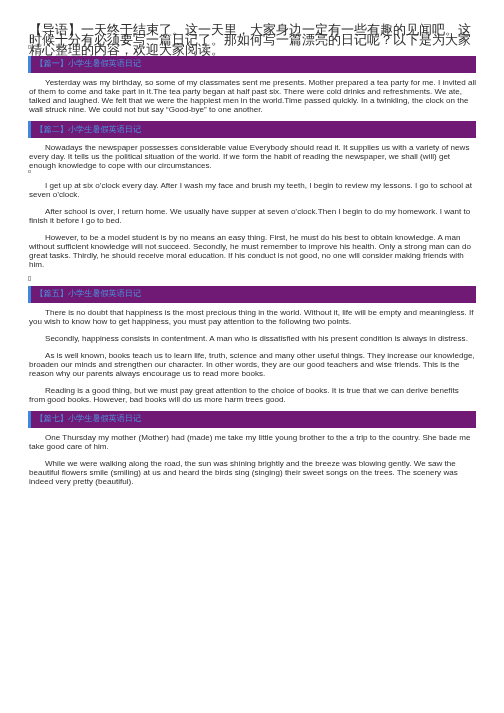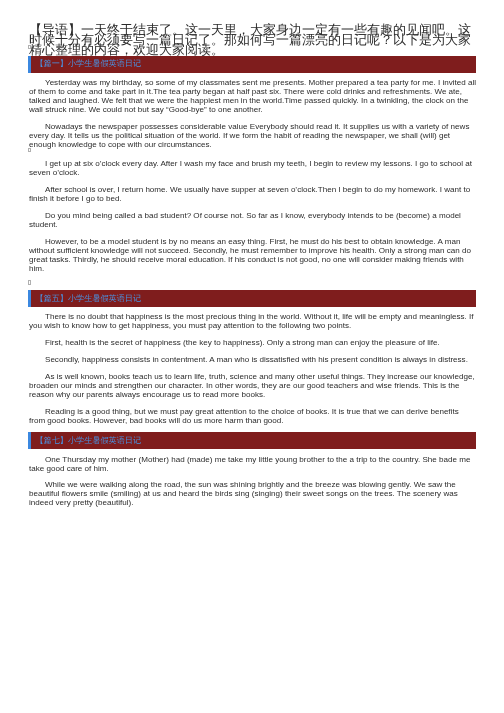--- a/index.html
+++ b/index.html
@@ -11,21 +11,21 @@
   .page { position:relative; width:504px; }
   .intro {
     margin:0; padding:0;
     position:absolute; left:29px; top:25px; width:444px;
     font-size:13px; line-height:9.8px; color:#2b2b2b;
   }
   #sections { position:absolute; left:0; top:48.6px; width:504px; }
   .section { margin:0; }
   .sec-head {
     position:relative; height:17px; margin:7.2px 28px 0 28px;
-    background:#7f1d1d; box-sizing:border-box;
+    background:#701a75; box-sizing:border-box;
     padding-left:3px;
   }
   .sec-head-bar {
     position:absolute; left:0; top:0; width:3.3px; height:17px;
     background:#3b88e0;
   }
   .sec-head-text {
     position:absolute; left:7.4px; top:2.55px;
     font-size:8.15px; line-height:11px; color:#4a93e2; white-space:nowrap;
   }
@@ -58,48 +58,50 @@
     </div>
   <div id="sections">
   <div class="section sec-0">
     <div class="sec-head">
       <span class="sec-head-bar"></span>
       <span class="sec-head-text">【篇一】小学生暑假英语日记</span>
     </div>
     <p class="para">Yesterday was my birthday, so some of my classmates sent me presents. Mother prepared a tea party for me. I invited all of them to come and take part in it.The tea party began at half past six. There were cold drinks and refreshments. We ate, talked and laughed. We felt that we were the happiest men in the world.Time passed quickly. In a twinkling, the clock on the wall struck nine. We could not but say “Good-bye” to one another.</p>
   </div>
   <div class="section sec-1">
+    <div class="sec-head">
+      <span class="sec-head-bar"></span>
+      <span class="sec-head-text">【篇二】小学生暑假英语日记</span>
+    </div>
     <p class="para">Nowadays the newspaper possesses considerable value Everybody should read it. It supplies us with a variety of news every day. It tells us the political situation of the world. If we form the habit of reading the newspaper, we shall (will) get enough knowledge to cope with our circumstances.</p>
     <div class="tofu">
           <i></i>
         </div>
   </div>
   <div class="section sec-2">
     <p class="para">I get up at six o’clock every day. After I wash my face and brush my teeth, I begin to review my lessons. I go to school at seven o’clock.</p>
     <p class="para">After school is over, I return home. We usually have supper at seven o’clock.Then I begin to do my homework. I want to finish it before I go to bed.</p>
   </div>
   <div class="section sec-3">
-    <p class="para">Do you mind being called a bad student? Of course not. So far as I know, everybody intends to be (become) a model student.</p>
     <p class="para">However, to be a model student is by no means an easy thing. First, he must do his best to obtain knowledge. A man without sufficient knowledge will not succeed. Secondly, he must remember to improve his health. Only a strong man can do great tasks. Thirdly, he should receive moral education. If his conduct is not good, no one will consider making friends with him.</p>
     <div class="tofu">
           <i></i>
         </div>
   </div>
   <div class="section sec-4">
     <div class="sec-head">
       <span class="sec-head-bar"></span>
       <span class="sec-head-text">【篇五】小学生暑假英语日记</span>
     </div>
     <p class="para">There is no doubt that happiness is the most precious thing in the world. Without it, life will be empty and meaningless. If you wish to know how to get happiness, you must pay attention to the following two points.</p>
-    <p class="para">First, health is the secret of happiness (the key to happiness). Only a strong man can enjoy the pleasure of life.</p>
     <p class="para">Secondly, happiness consists in contentment. A man who is dissatisfied with his present condition is always in distress.</p>
   </div>
   <div class="section sec-5">
     <p class="para">As is well known, books teach us to learn life, truth, science and many other useful things. They increase our knowledge, broaden our minds and strengthen our character. In other words, they are our good teachers and wise friends. This is the reason why our parents always encourage us to read more books.</p>
-    <p class="para">Reading is a good thing, but we must pay great attention to the choice of books. It is true that we can derive benefits from good books. However, bad books will do us more harm than good.</p>
+    <p class="para">Reading is a good thing, but we must pay great attention to the choice of books. It is true that we can derive benefits from good books. However, bad books will do us more harm trees good.</p>
   </div>
   <div class="section sec-6">
     <div class="sec-head">
       <span class="sec-head-bar"></span>
       <span class="sec-head-text">【篇七】小学生暑假英语日记</span>
     </div>
     <p class="para">One Thursday my mother (Mother) had (made) me take my little young brother to the a trip to the country. She bade me take good care of him.</p>
     <p class="para">While we were walking along the road, the sun was shining brightly and the breeze was blowing gently. We saw the beautiful flowers smile (smiling) at us and heard the birds sing (singing) their sweet songs on the trees. The scenery was indeed very pretty (beautiful).</p>
   </div>
   </div>

